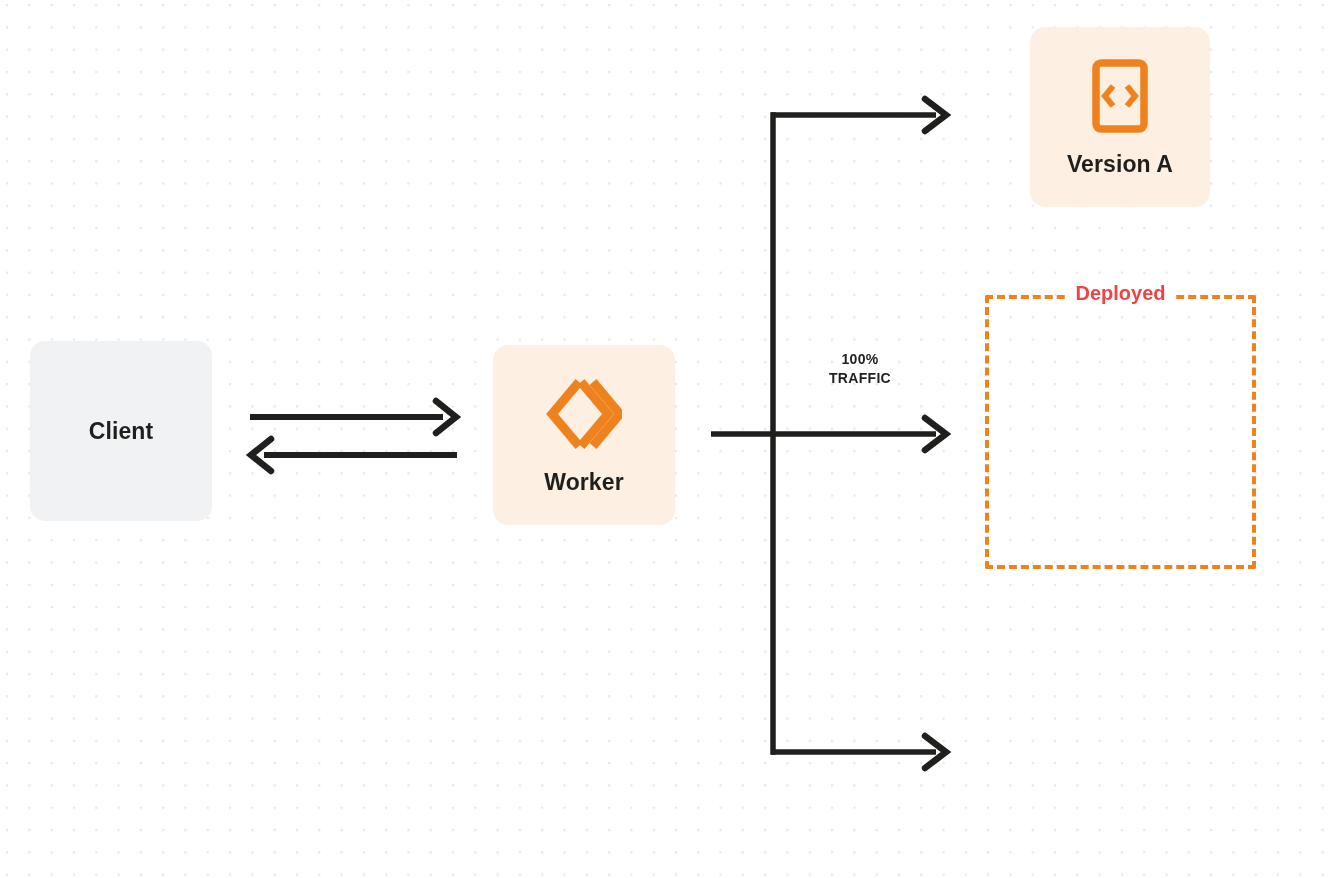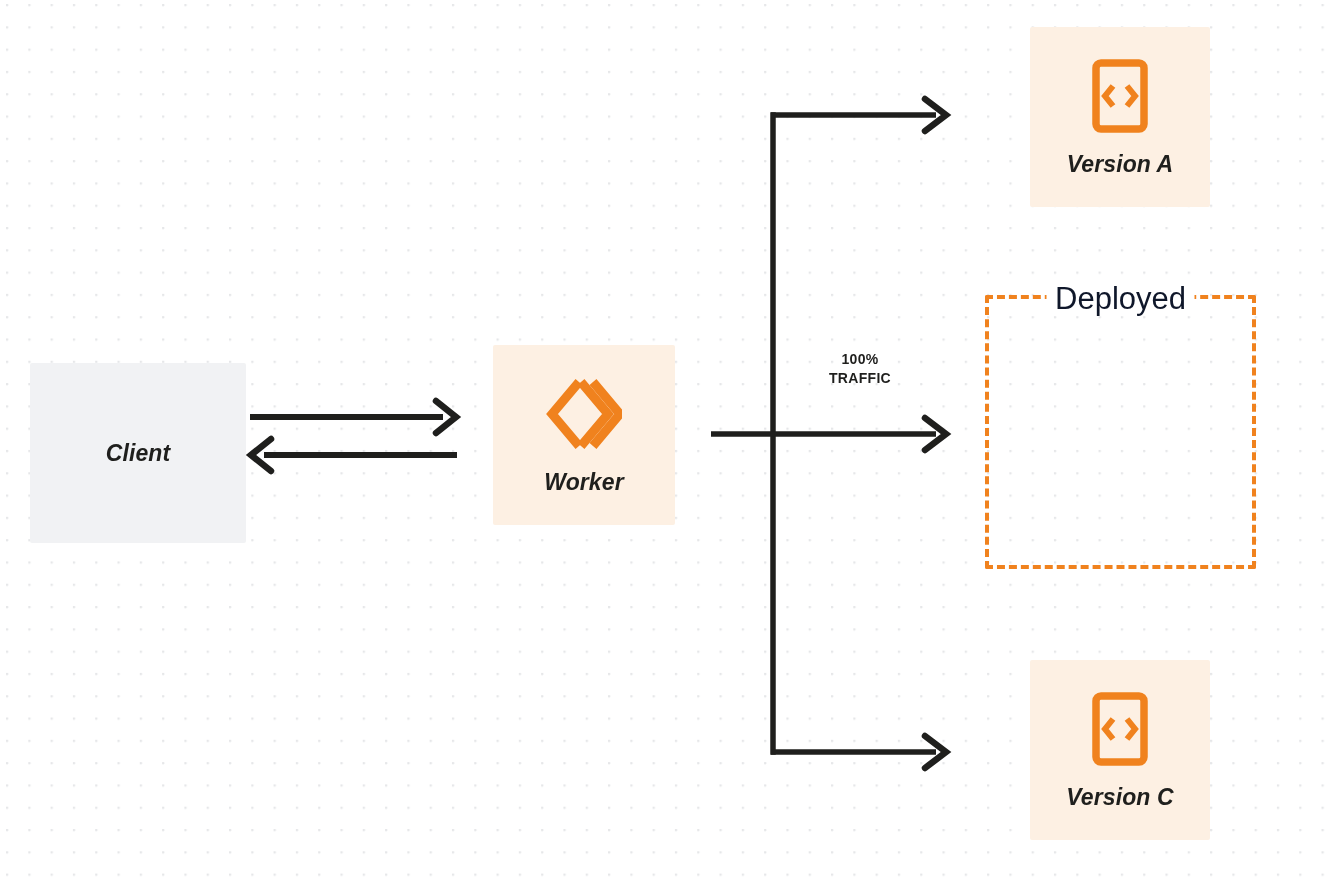--- a/index.html
+++ b/index.html
@@ -25,37 +25,36 @@
   }
 
   
   .node {
     position: absolute;
     box-sizing: border-box;
     display: flex;
     flex-direction: column;
     align-items: center;
     justify-content: center;
-    border-radius: 2px;
-    font-style: italic;
+    border-radius: 15px;
   }
   .node-label {
     font-size: 23px;
     font-weight: 700;
     color: #1f1f1d;
     letter-spacing: 0.1px;
     line-height: 1;
     white-space: nowrap;
   }
 
   
   #client-node {
     left: 30px;
-    top: 363px;
-    width: 216px;
+    top: 341px;
+    width: 182px;
     height: 180px;
     background: #f1f2f4;
   }
 
   
   #worker-node {
     left: 493px;
     top: 345px;
     width: 182px;
     height: 180px;
@@ -88,23 +87,23 @@
     border: 4px dashed #f0821e;
     border-radius: 2px;
   }
   #deployed-label {
     position: absolute;
     left: 50%;
     top: -16px;
     transform: translateX(-50%);
     background: #ffffff;
     padding: 0 9px;
-    font-size: 31px;
-    font-weight: 400;
-    color: #0f172a;
+    font-size: 20px;
+    font-weight: 700;
+    color: #ef4444;
     line-height: 1;
     white-space: nowrap;
   }
 
   
   #traffic-label {
     position: absolute;
     left: 790px;
     top: 350px;
     width: 140px;
@@ -196,24 +195,14 @@
       <svg width="56" height="74" viewBox="0 0 56 74" xmlns="http://www.w3.org/2000/svg">
         <rect x="4" y="4" width="48" height="66" rx="5" ry="5" stroke="#f0821e" stroke-width="7.5" fill="none"></rect>
         <path d="M 21 27 L 13 37 L 21 47" stroke="#f0821e" stroke-width="6" fill="none" stroke-linecap="butt" stroke-linejoin="miter"></path>
         <path d="M 35 27 L 43 37 L 35 47" stroke="#f0821e" stroke-width="6" fill="none" stroke-linecap="butt" stroke-linejoin="miter"></path>
       </svg>
     </span>
     <span class="node-label">Version A</span>
   </div>
 
 
-  <div class="node version-node" id="version-c-node">
-    <span class="node-icon">
-      <svg width="56" height="74" viewBox="0 0 56 74" xmlns="http://www.w3.org/2000/svg">
-        <rect x="4" y="4" width="48" height="66" rx="5" ry="5" stroke="#f0821e" stroke-width="7.5" fill="none"></rect>
-        <path d="M 21 27 L 13 37 L 21 47" stroke="#f0821e" stroke-width="6" fill="none" stroke-linecap="butt" stroke-linejoin="miter"></path>
-        <path d="M 35 27 L 43 37 L 35 47" stroke="#f0821e" stroke-width="6" fill="none" stroke-linecap="butt" stroke-linejoin="miter"></path>
-      </svg>
-    </span>
-    <span class="node-label">Version C</span>
-  </div>
 
 </div>
 
 </body></html>

